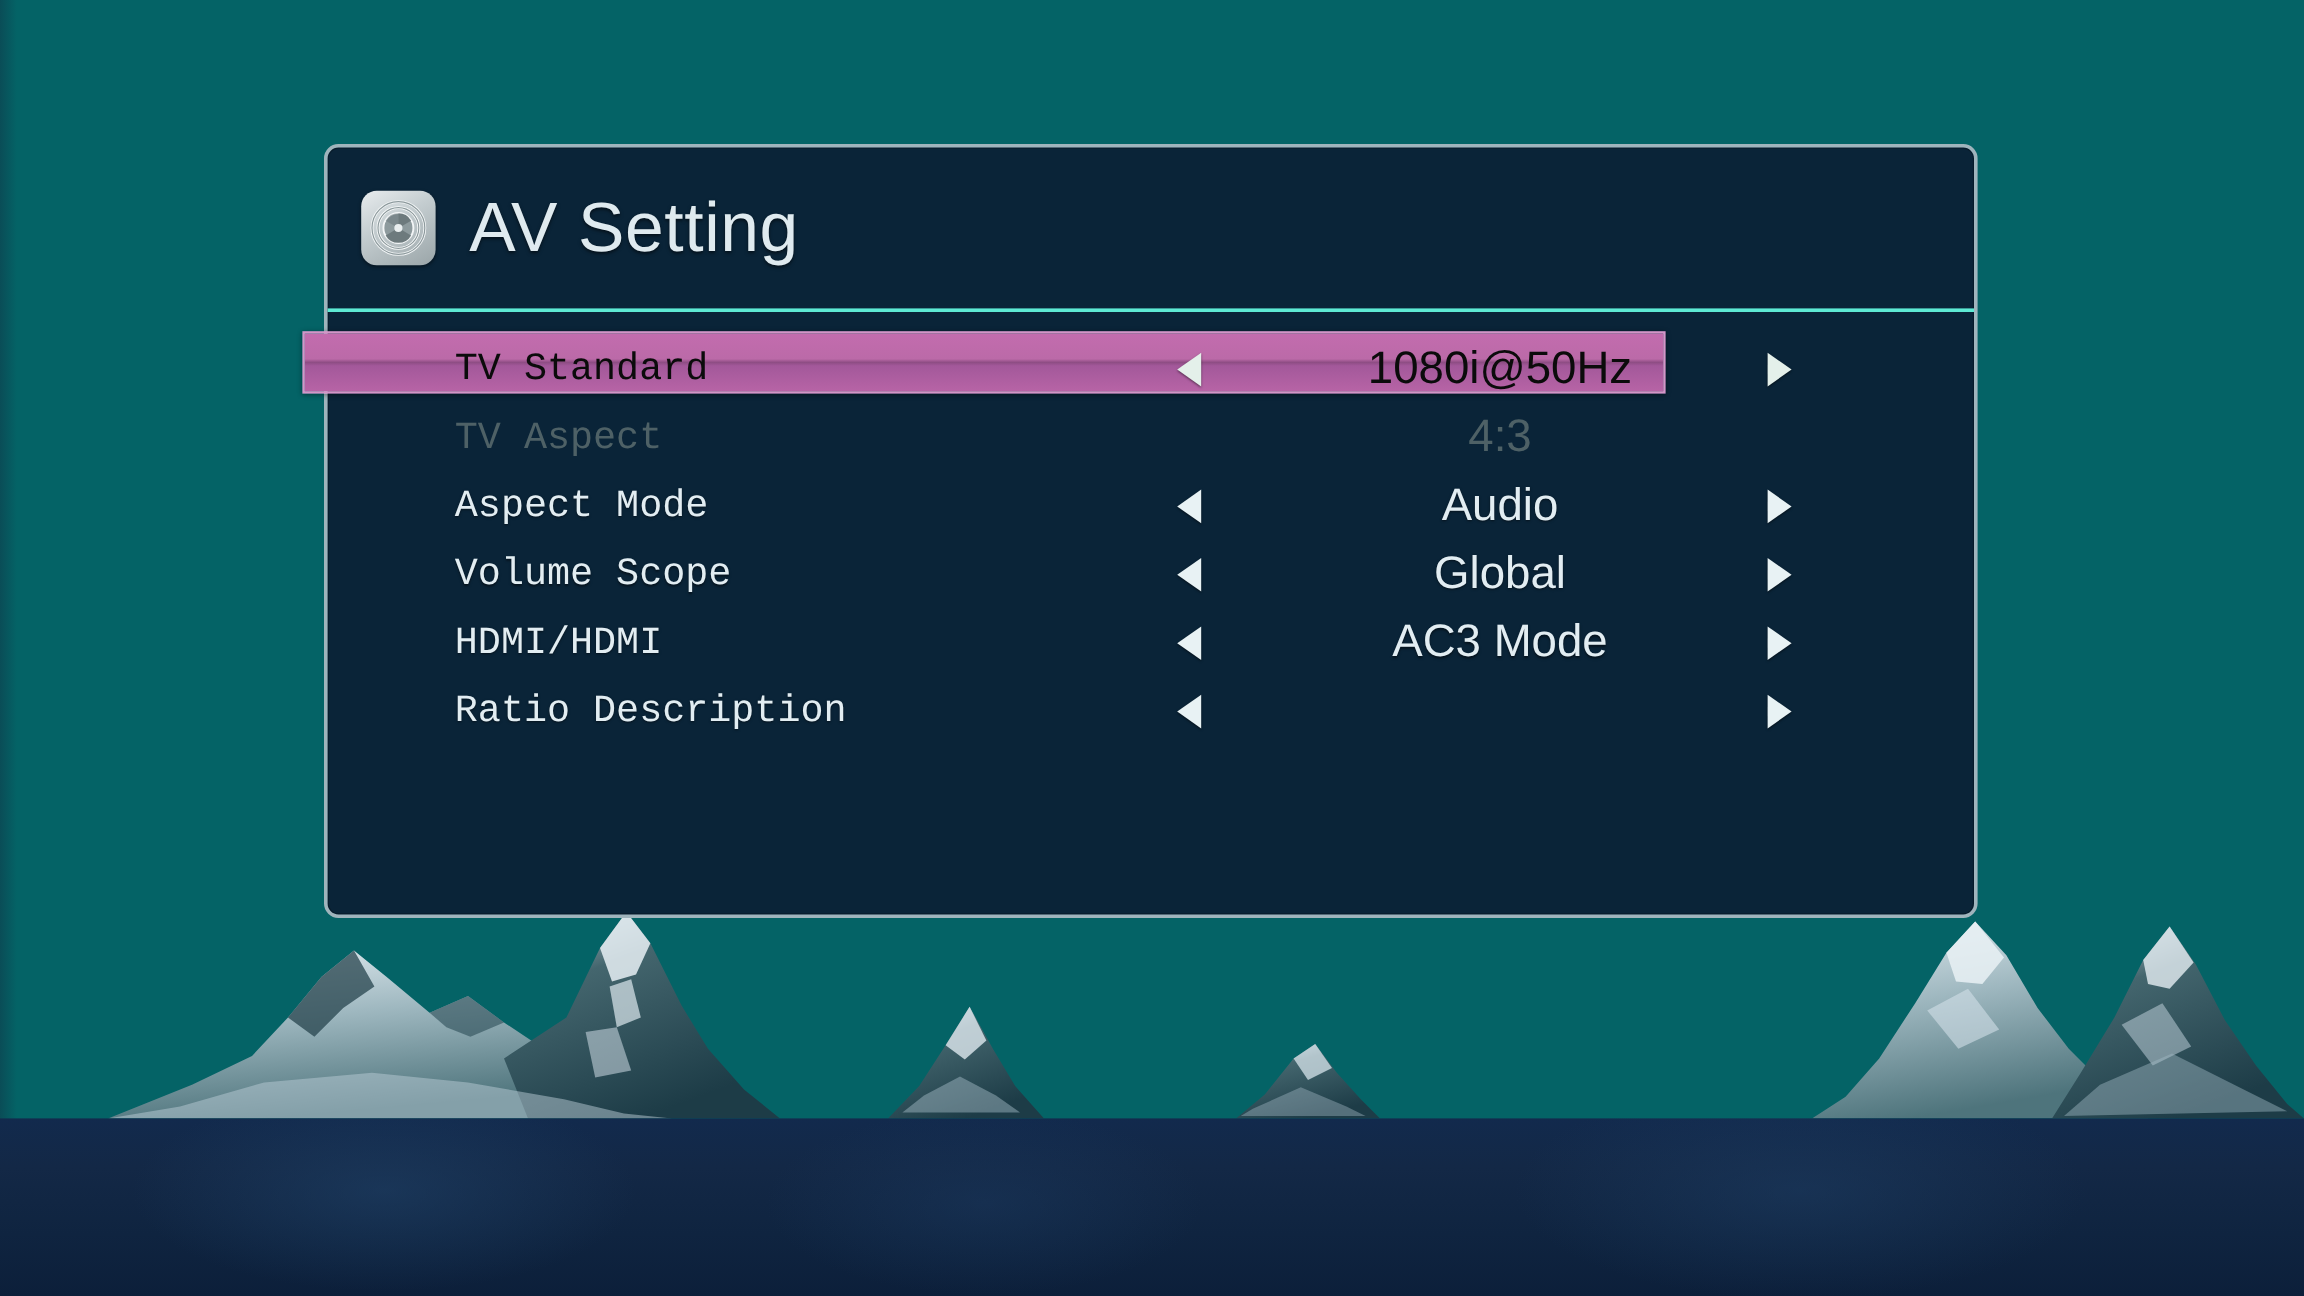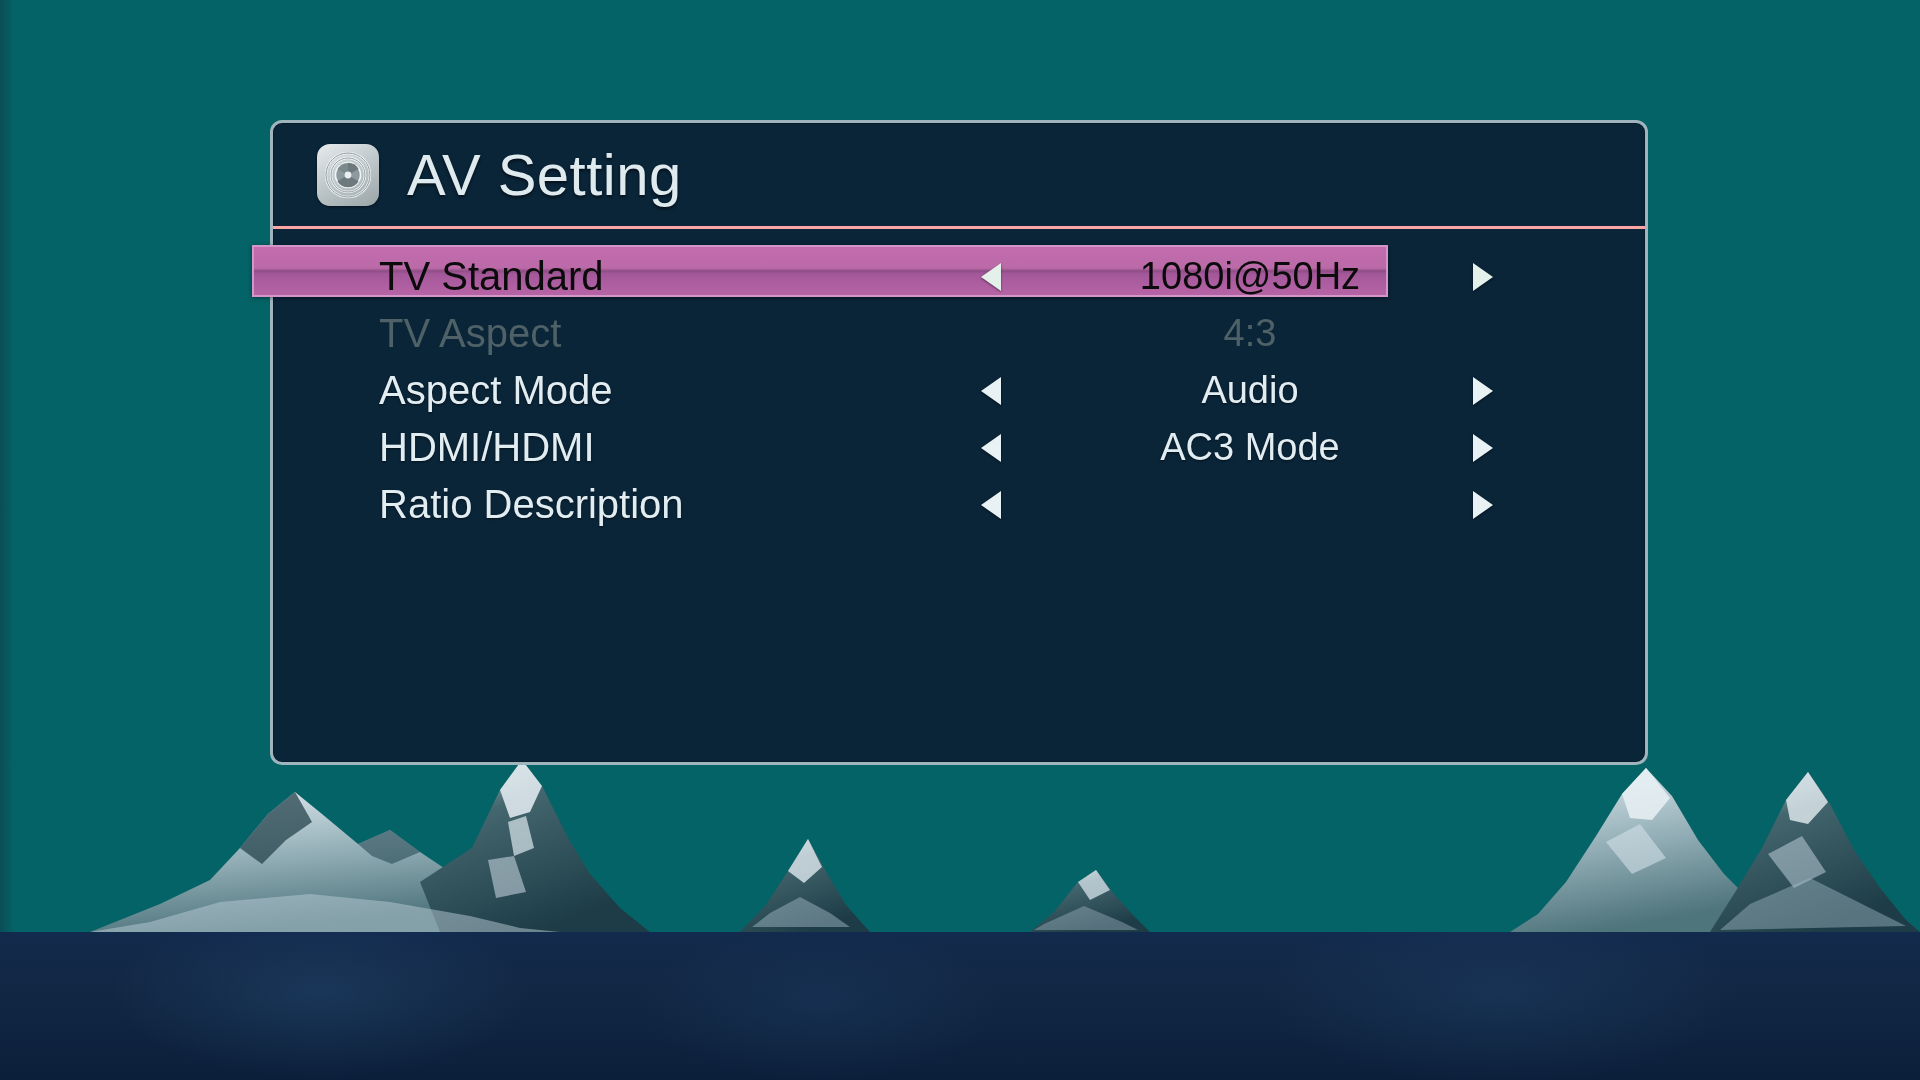--- a/index.html
+++ b/index.html
@@ -41,24 +41,24 @@
   
   #panel {
     position:absolute;
     left:270px; top:120px; width:1378px; height:645px;
     background:#0a2438;
     border:3px solid #9fb4bc;
     border-radius:12px;
     box-shadow:0 0 0 1px rgba(0,0,0,.25) inset;
   }
   #panel-header {
-    position:relative; height:106px;
+    position:relative; height:137px;
     display:flex; align-items:center;
-    padding-left:44px;
-    border-bottom:3px solid #fca5a5;
+    padding-left:28px;
+    border-bottom:3px solid #5eead4;
   }
 
   
   #header-icon {
     width:62px; height:62px; flex:0 0 62px;
     border-radius:13px;
     background:linear-gradient(150deg,#e8ecee 0%,#c3cccf 42%,#9aa5a8 100%);
     box-shadow:0 1px 3px rgba(0,0,0,.45);
     display:flex; align-items:center; justify-content:center;
   }
@@ -77,23 +77,24 @@
     position:relative;
     padding-top:19px;
   }
   .row {
     position:relative;
     height:57px;
     display:flex; align-items:center;
   }
   .row .label {
     position:absolute; left:106px;
-    font-size:40px; color:#e2edf2;
+    font-size:32px; color:#e2edf2;
     white-space:nowrap;
     text-shadow:0 1px 2px rgba(0,0,0,.5);
+    font-family:Liberation Mono, monospace;
   }
   .row .value {
     position:absolute; left:812px; width:330px;
     text-align:center;
     font-size:38px; color:#e2edf2;
     white-space:nowrap;
     text-shadow:0 1px 2px rgba(0,0,0,.5);
   }
   .arrow {
     position:absolute;
@@ -228,20 +229,26 @@
         <div class="value">4:3</div>
       </div>
 
       <div class="row">
         <div class="label">Aspect Mode</div>
         <div class="arrow left"></div>
         <div class="value">Audio</div>
         <div class="arrow right"></div>
       </div>
 
+      <div class="row">
+        <div class="label">Volume Scope</div>
+        <div class="arrow left"></div>
+        <div class="value">Global</div>
+        <div class="arrow right"></div>
+      </div>
 
       <div class="row">
         <div class="label">HDMI/HDMI</div>
         <div class="arrow left"></div>
         <div class="value">AC3 Mode</div>
         <div class="arrow right"></div>
       </div>
 
       <div class="row">
         <div class="label">Ratio Description</div>

